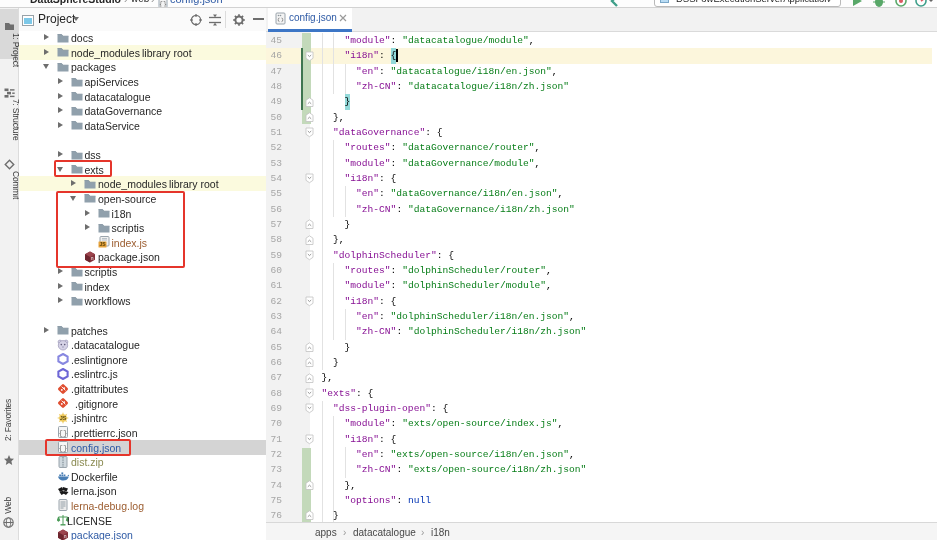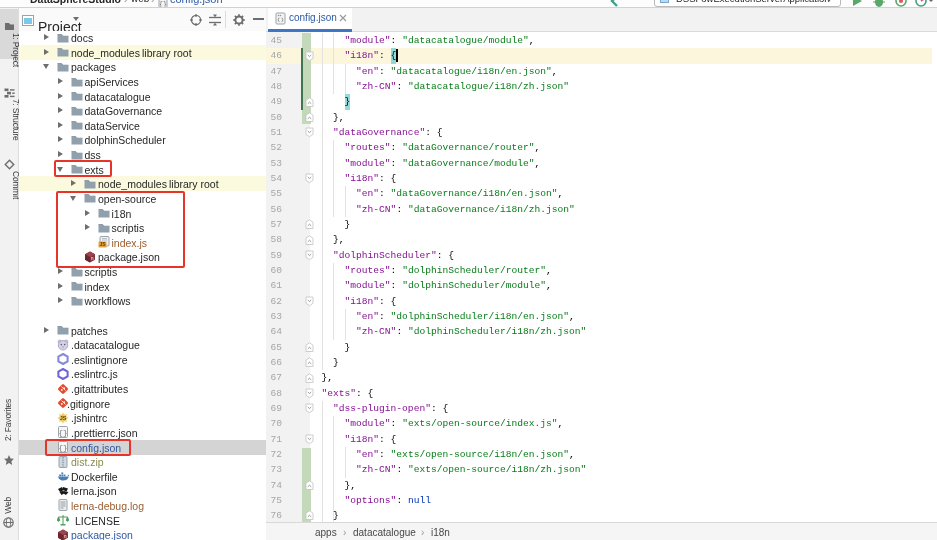--- a/index.html
+++ b/index.html
@@ -97,21 +97,21 @@
 <div class="a vtab vtu" style="top:489px;left:3px">Web</div>
 <svg class="a" style="left:3px;top:509px" width="11" height="11">
       <circle cx="5.5" cy="5.5" r="4.7" fill="none" stroke="#6e6e6e" stroke-width="1.1"></circle>
       <ellipse cx="5.5" cy="5.5" rx="2.2" ry="4.7" fill="none" stroke="#6e6e6e" stroke-width="1"></ellipse>
       <line x1="0.8" y1="5.5" x2="10.2" y2="5.5" stroke="#6e6e6e" stroke-width="1"></line>
     </svg>
 </div>
 <div id="phead" class="a">
 <div class="a" style="left:3px;top:7px;width:12px;height:11px;background:#fff;border:1px solid #98a2a8"></div>
     <div class="a" style="left:5px;top:10px;width:8px;height:6px;background:#7cc8e8"></div>
-<div class="a" style="left:19px;top:11px;font-size:14px;color:#262626">Project</div>
+<div class="a" style="left:19px;top:4px;font-size:12px;color:#262626">Project</div>
 <div class="a" style="left:54px;top:9px;width:0;height:0;border-top:4px solid #6e6e6e;border-left:3.5px solid transparent;border-right:3.5px solid transparent"></div>
 <svg class="a" style="left:171px;top:6px" width="12" height="12">
       <circle cx="6" cy="6" r="4.6" fill="none" stroke="#6e6e6e" stroke-width="1.2"></circle>
       <line x1="6" y1="0" x2="6" y2="3" stroke="#6e6e6e" stroke-width="1.2"></line>
       <line x1="6" y1="9" x2="6" y2="12" stroke="#6e6e6e" stroke-width="1.2"></line>
       <line x1="0" y1="6" x2="3" y2="6" stroke="#6e6e6e" stroke-width="1.2"></line>
       <line x1="9" y1="6" x2="12" y2="6" stroke="#6e6e6e" stroke-width="1.2"></line>
     </svg>
 <svg class="a" style="left:190px;top:6px" width="12" height="12">
       <line x1="0" y1="3.5" x2="12" y2="3.5" stroke="#6e6e6e" stroke-width="1.3"></line>
@@ -187,28 +187,20 @@
 <span class="lbl" style="left:65.5px">dataGovernance</span>
 </div>
 <div class="trow a" style="top:86.8px">
 <div class="arr ar" style="left:38.5px"></div>
 <svg class="ic" style="left:51.5px" width="12" height="12">
         <path d="M0.5 2.5 h4.2 l1.2 1.7 h5.6 v6.3 h-11 Z" fill="#90a0ac"></path>
         <path d="M0.5 2.5 h4.2 l1.2 1.7 h5.6" fill="none" stroke="#7e8f9c" stroke-width="0.8"></path>
       </svg>
 <span class="lbl" style="left:65.5px">dataService</span>
 </div>
-<div class="trow a" style="top:101.4px">
-<div class="arr ar" style="left:38.5px"></div>
-<svg class="ic" style="left:51.5px" width="12" height="12">
-        <path d="M0.5 2.5 h4.2 l1.2 1.7 h5.6 v6.3 h-11 Z" fill="#90a0ac"></path>
-        <path d="M0.5 2.5 h4.2 l1.2 1.7 h5.6" fill="none" stroke="#7e8f9c" stroke-width="0.8"></path>
-      </svg>
-<span class="lbl" style="left:65.5px">dolphinScheduler</span>
-</div>
 <div class="trow a" style="top:116.1px">
 <div class="arr ar" style="left:38.5px"></div>
 <svg class="ic" style="left:51.5px" width="12" height="12">
         <path d="M0.5 2.5 h4.2 l1.2 1.7 h5.6 v6.3 h-11 Z" fill="#90a0ac"></path>
         <path d="M0.5 2.5 h4.2 l1.2 1.7 h5.6" fill="none" stroke="#7e8f9c" stroke-width="0.8"></path>
       </svg>
 <span class="lbl" style="left:65.5px">dss</span>
 </div>
 <div class="trow a" style="top:130.7px">
 <div class="arr ad" style="left:37.5px"></div>
@@ -335,21 +327,21 @@
       </svg>
 <span class="lbl" style="left:52px">.gitattributes</span>
 </div>
 <div class="trow a" style="top:364.6px">
 <svg class="ic" style="left:38px" width="12" height="12">
         <rect x="2.1" y="2.1" width="7.8" height="7.8" rx="1.3" transform="rotate(45 6 6)" fill="#e04e31"></rect>
         <path d="M4.6 3.6 L8.4 7.4" stroke="#fff" stroke-width="0.9"></path>
         <circle cx="4.8" cy="6.9" r="0.9" fill="#fff"></circle>
         <circle cx="7.2" cy="5.1" r="0.9" fill="#fff"></circle>
       </svg>
-<span class="lbl" style="left:48px">.gitignore</span>
+<span class="lbl" style="left:56px">.gitignore</span>
 </div>
 <div class="trow a" style="top:379.2px">
 <svg class="ic" style="left:38px" width="12" height="12">
         <circle cx="6" cy="6" r="3.8" fill="#eec95d"></circle>
         <g fill="#eec95d">
           <path d="M6 0 L7 3 H5 Z"></path>
           <path d="M6 12 L7 9 H5 Z"></path>
           <path d="M0 6 L3 5 V7 Z"></path>
           <path d="M12 6 L9 5 V7 Z"></path>
           <path d="M1.8 1.8 L4.2 3 L3 4.2 Z"></path>
@@ -414,21 +406,21 @@
 <div class="trow a" style="top:481.6px">
 <svg class="ic" style="left:38px" width="12" height="12">
         <g stroke="#4a9b57" stroke-width="1" fill="none">
           <line x1="6" y1="1" x2="6" y2="10.5"></line>
           <line x1="1.5" y1="3" x2="10.5" y2="3"></line>
           <path d="M1.5 3 L0.3 6.5 a1.6 1.6 0 0 0 2.4 0 Z" fill="#4a9b57"></path>
           <path d="M10.5 3 L9.3 6.5 a1.6 1.6 0 0 0 2.4 0 Z" fill="#4a9b57"></path>
           <line x1="3.5" y1="10.8" x2="8.5" y2="10.8" stroke-width="1.4"></line>
         </g>
       </svg>
-<span class="lbl" style="left:56px">LICENSE</span>
+<span class="lbl" style="left:48px">LICENSE</span>
 </div>
 <div class="trow a" style="top:496.2px">
 <svg class="ic" style="left:38px" width="12" height="12">
         <path d="M6 0.5 L11 3.2 V8.8 L6 11.5 L1 8.8 V3.2 Z" fill="#84333c"></path>
         <path d="M6 0.5 L11 3.2 L6 5.9 L1 3.2 Z" fill="#9c454e"></path>
         <path d="M6 5.9 V11.5 L1 8.8 V3.2 Z" fill="#6d262e"></path>
         <text x="8.3" y="9.3" font-size="4.5" fill="#fff" text-anchor="middle">n</text>
       </svg>
 <span class="lbl" style="left:52px;color:#2e5aa5">package.json</span>
 </div>

